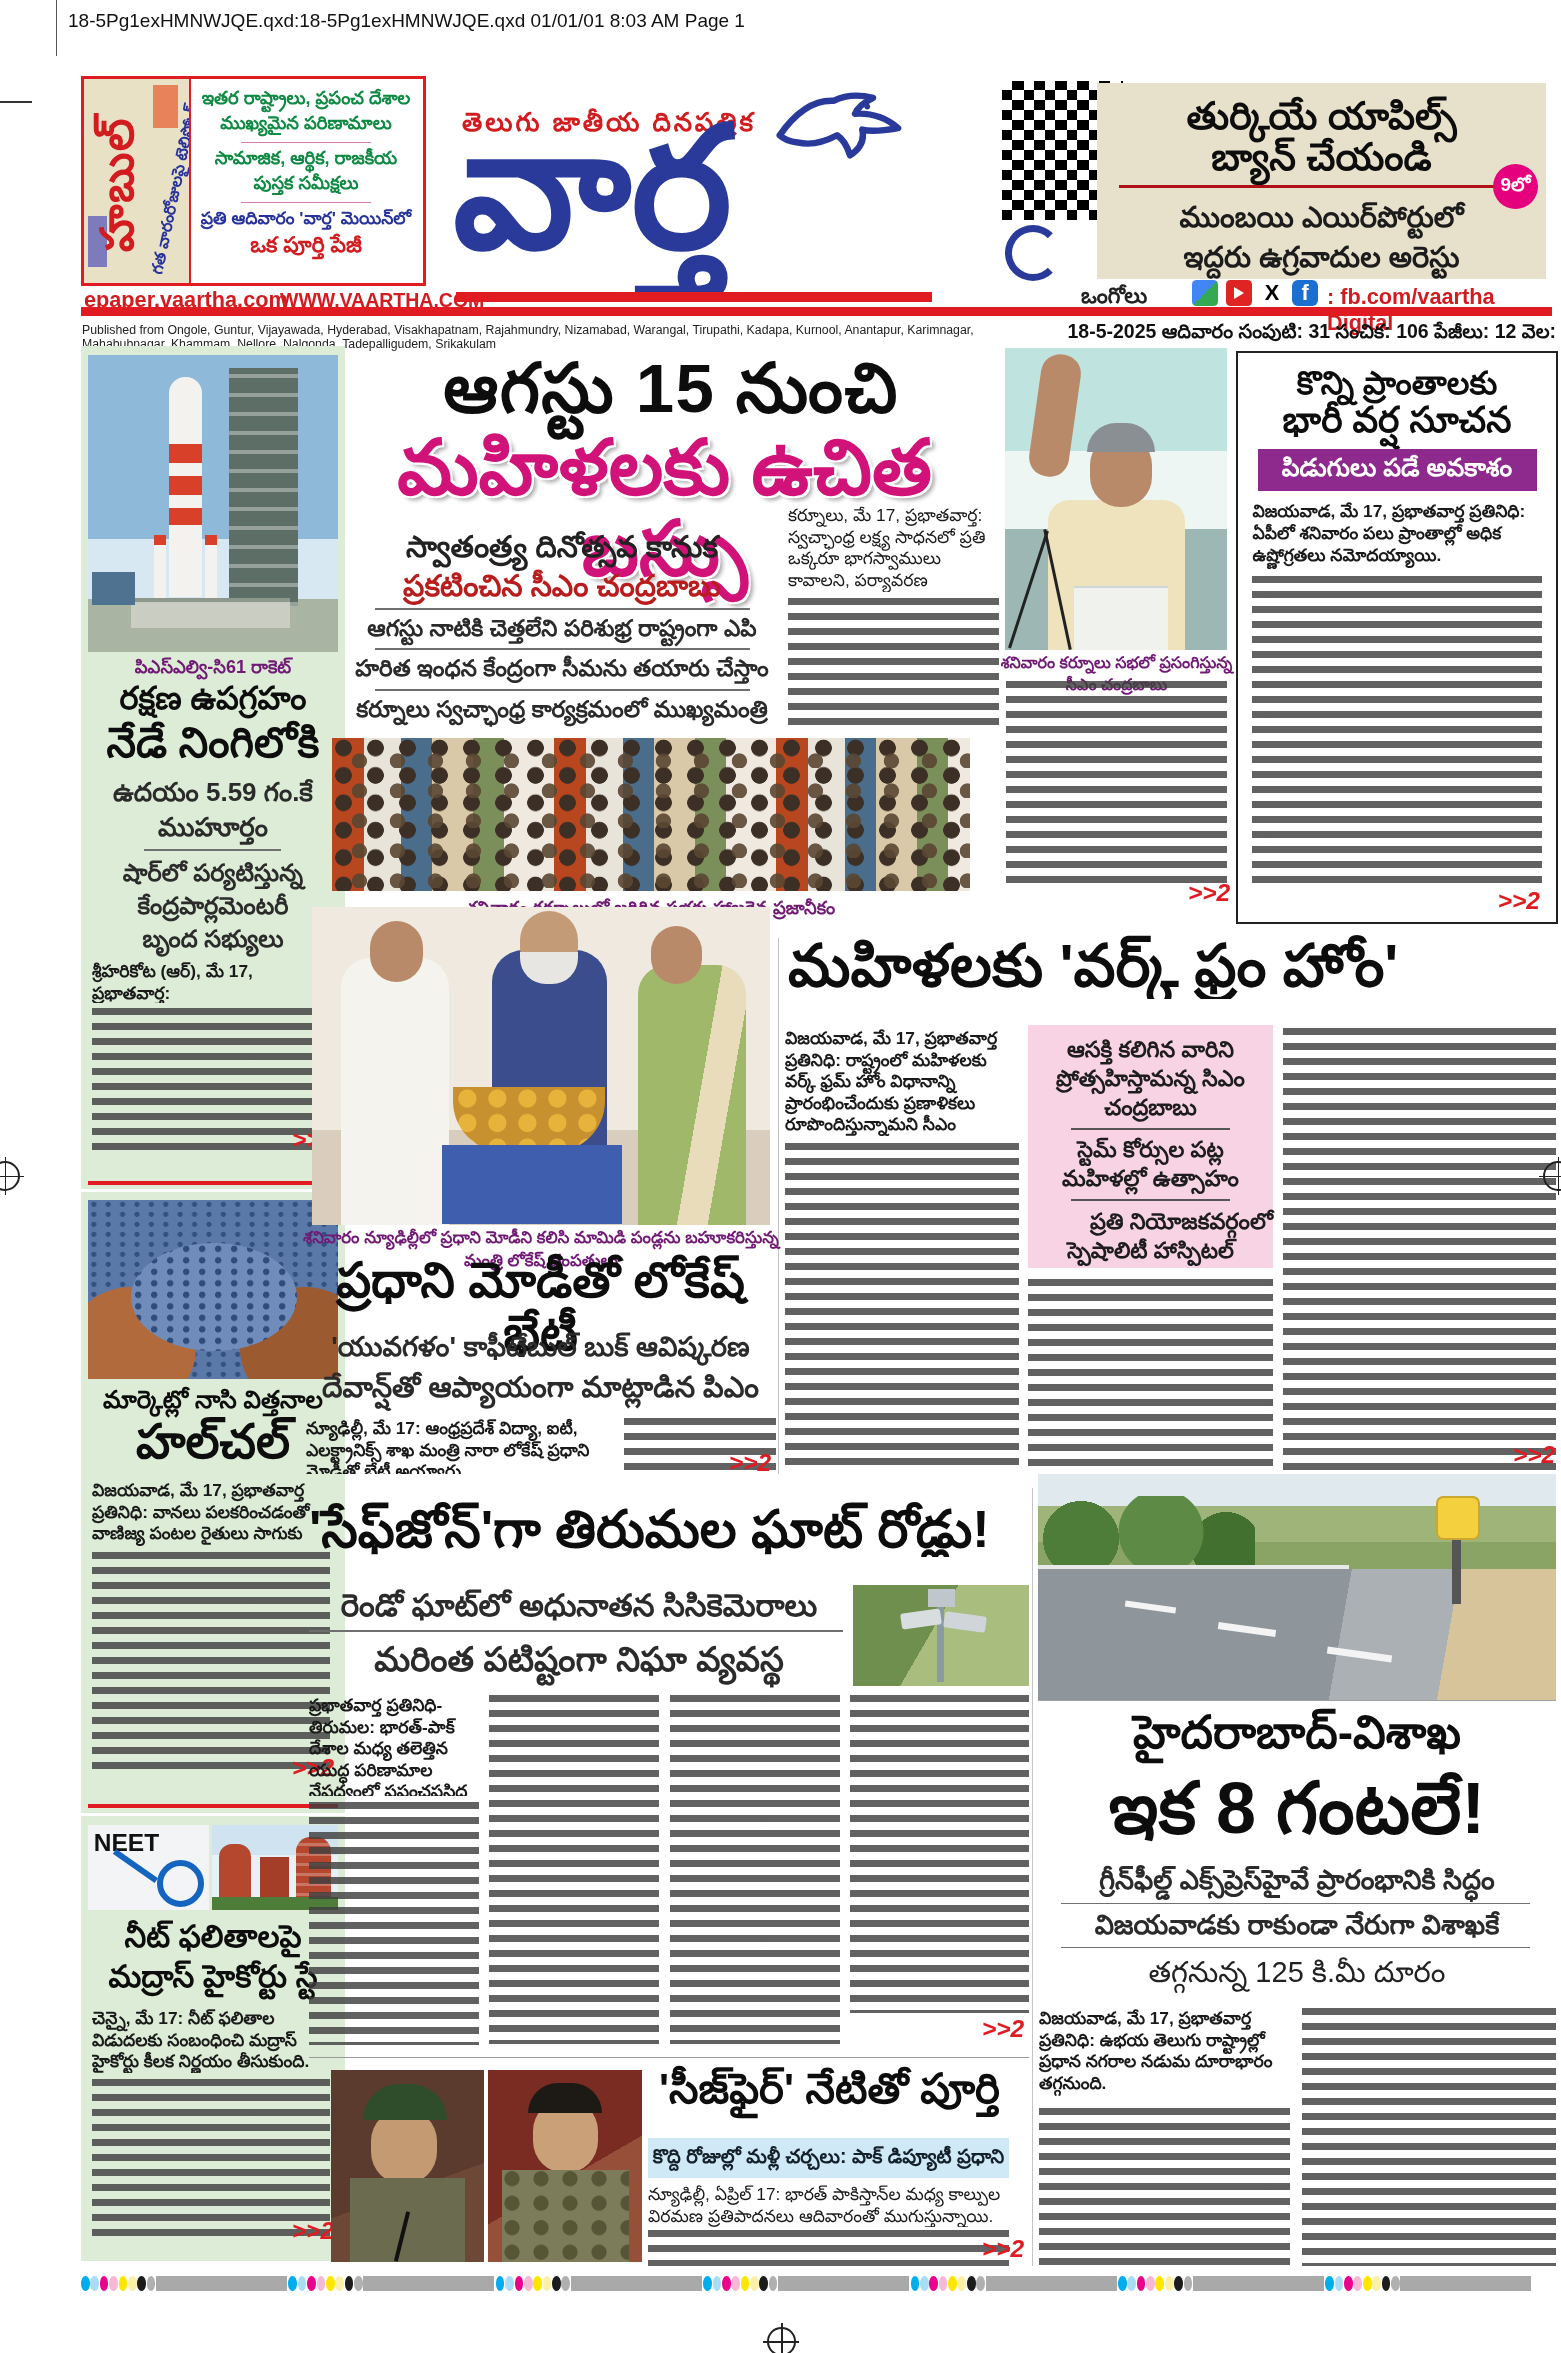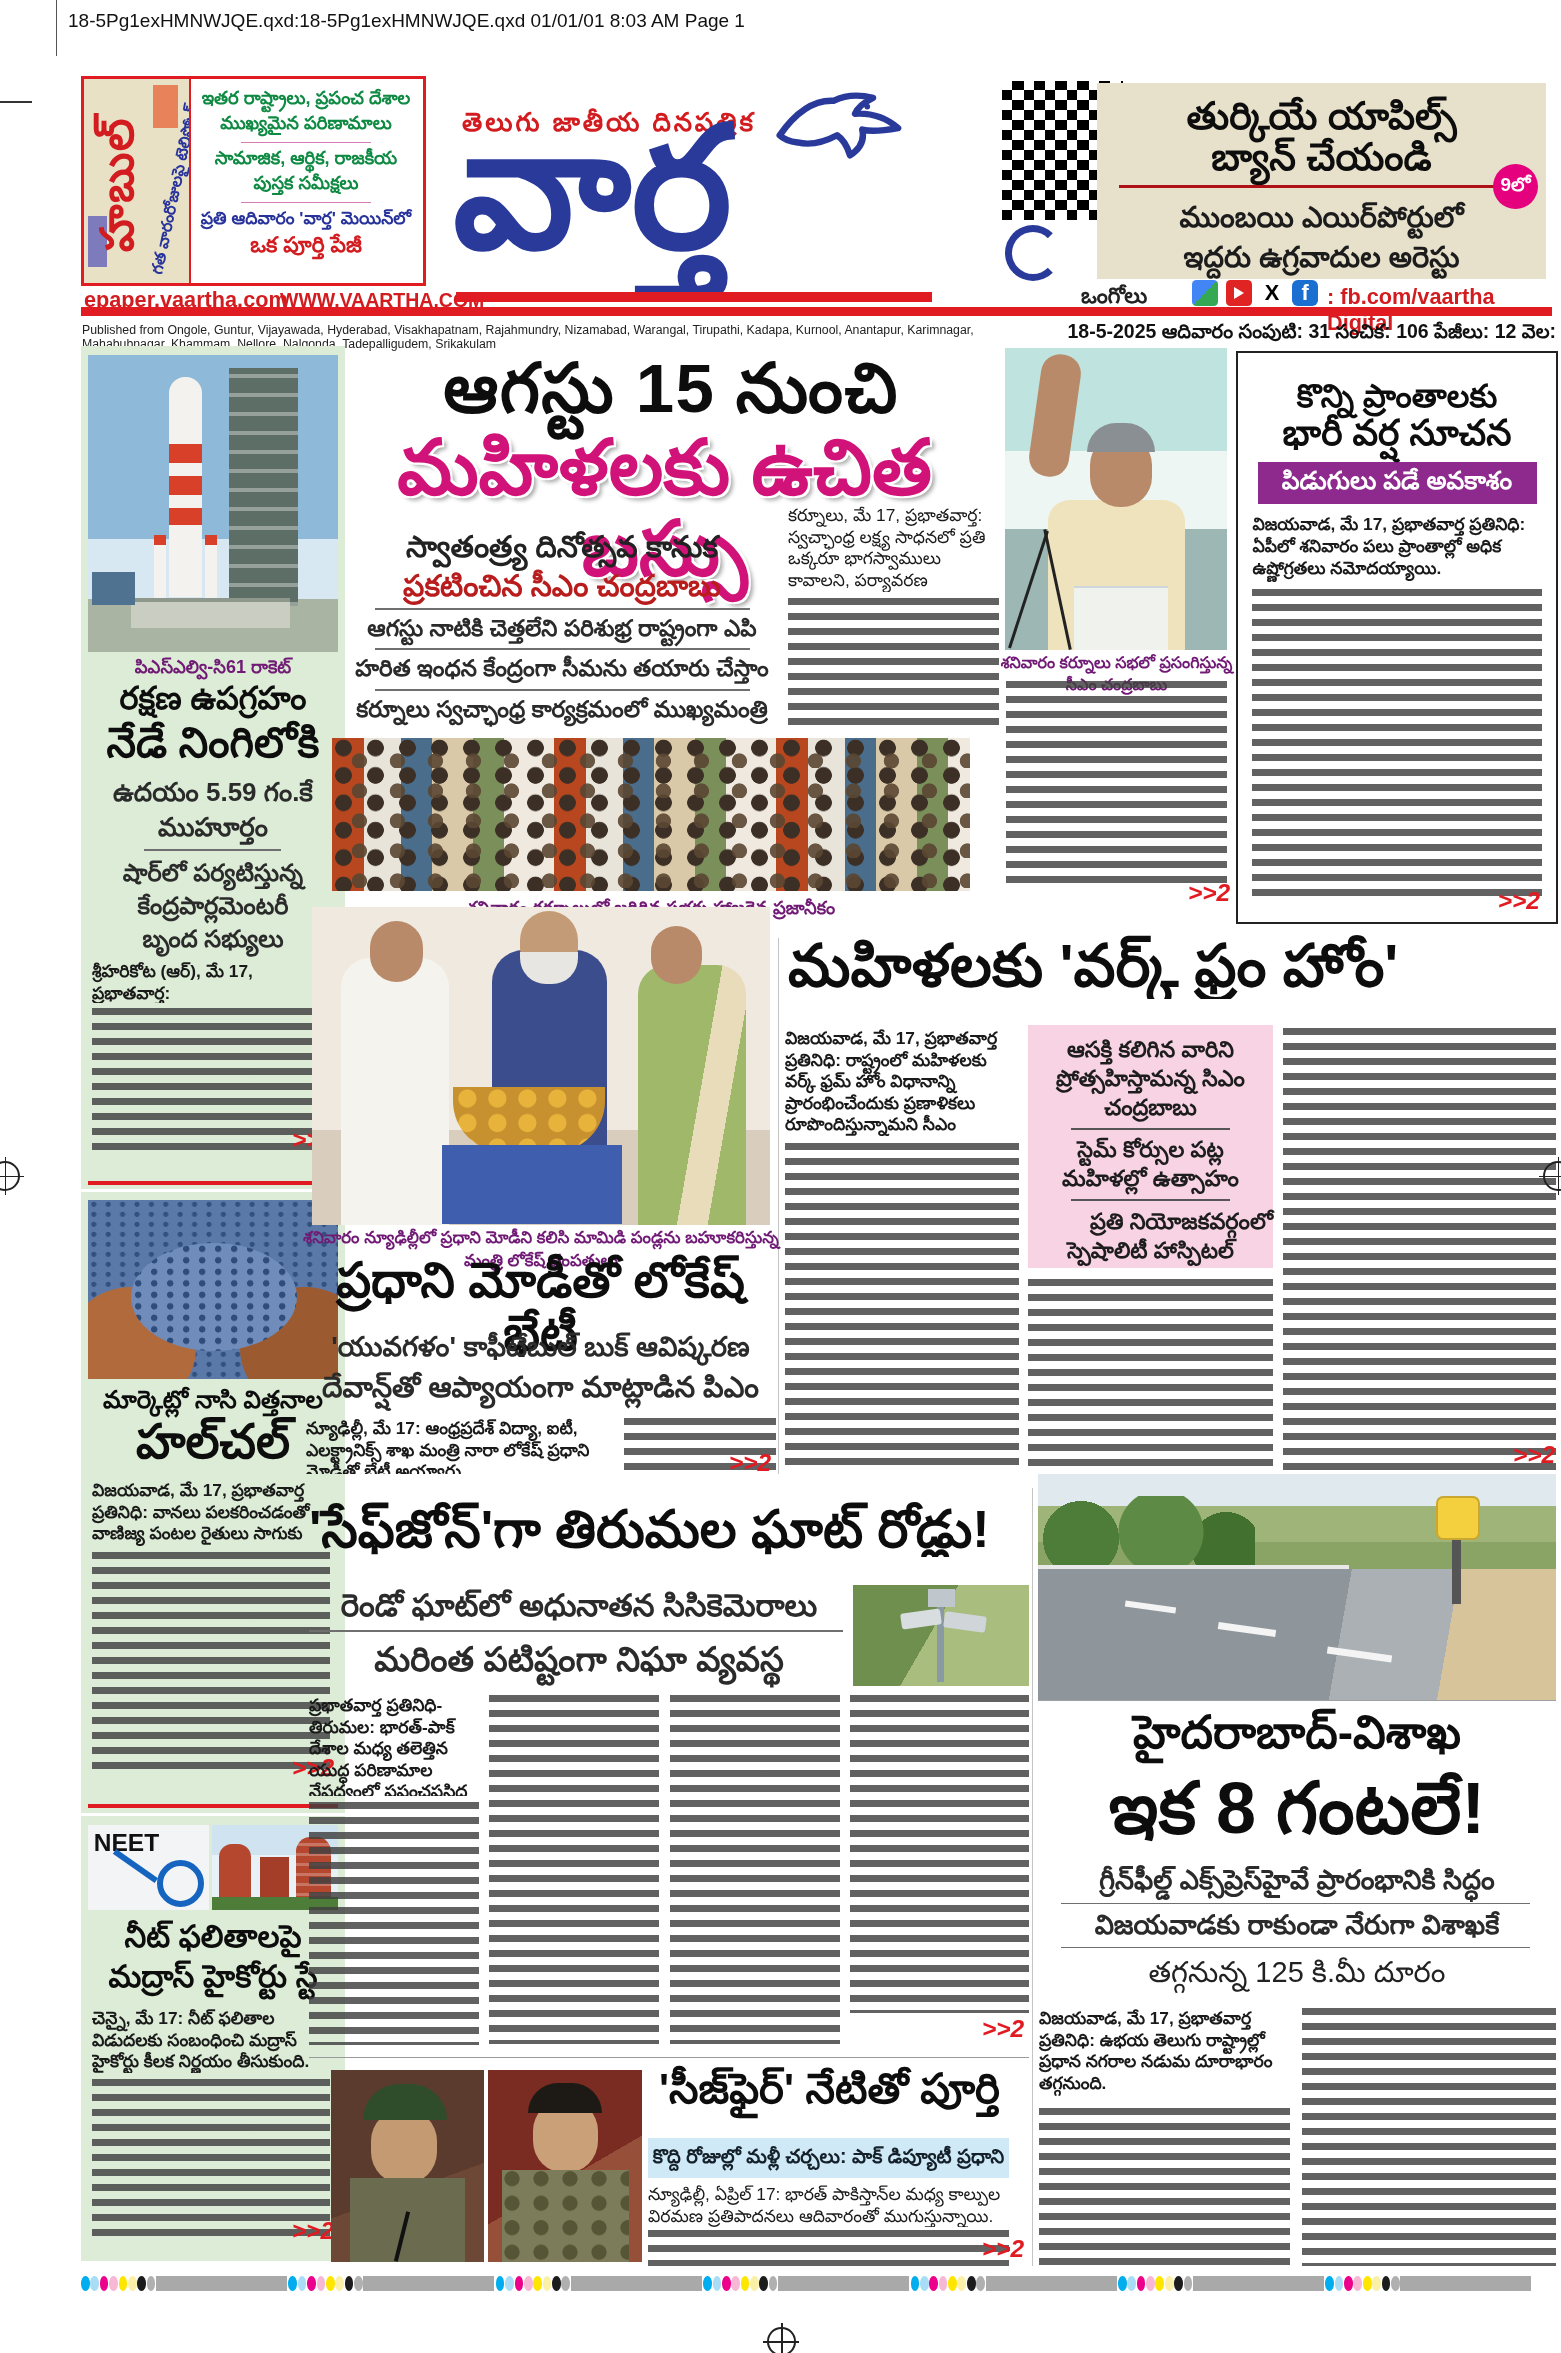--- a/index.html
+++ b/index.html
@@ -178,21 +178,21 @@
   <div class="abs jump" style="left:1188px;top:879px;">&gt;&gt;2</div>
 
   <div class="photo" style="left:332px;top:738px;width:638px;height:153px;background:
       repeating-linear-gradient(90deg,#b8471f 0 32px,#e8e4da 32px 69px,#4a6d8c 69px 100px,#d9c9a8 100px 141px,#7a8f5a 141px 172px,#efe9df 172px 222px);">
     <div class="abs" style="left:0;top:0;width:100%;height:100%;background-image:radial-gradient(circle at 11.5px 10px,#3c2f26 8px,transparent 8.7px);background-size:32px 27.4px;"></div>
     <div class="abs" style="left:0;top:0;width:100%;height:100%;background-image:radial-gradient(circle at 27.4px 23px,#5a4632 7.2px,transparent 8px);background-size:38px 30px;opacity:.9;"></div>
   </div>
   <div class="abs cap ctr" style="left:332px;top:898px;width:638px;font-size:18px;">శనివారం కర్నూలులో జరిగిన సభకు హాజరైన ప్రజానీకం</div>
 
   <div class="abs" style="left:1236px;top:351px;width:318px;height:569px;border:2.2px solid #222;background:#fff;">
-    <div class="hd ctr" style="margin-top:26px;font-size:32px;">కొన్ని ప్రాంతాలకు</div>
+    <div class="hd ctr" style="margin-top:13px;font-size:32px;">కొన్ని ప్రాంతాలకు</div>
     <div class="hd ctr" style="font-size:36px;">భారీ వర్ష సూచన</div>
     <div class="badge-purple" style="margin:10px auto 0;width:279px;height:42px;font-size:25px;">పిడుగులు పడే అవకాశం</div>
     <div class="lead" style="margin:10px 14.4px 0;height:69px;overflow:hidden;font-weight:bold;">విజయవాడ, మే 17, ప్రభాతవార్త ప్రతినిధి: ఏపీలో శనివారం పలు ప్రాంతాల్లో అధిక ఉష్ణోగ్రతలు నమోదయ్యాయి.</div>
     <div class="greek fine" style="margin:5.8px 14.4px 0;height:310px;"></div>
     <div class="jump" style="position:absolute;right:16px;bottom:7.2px;">&gt;&gt;2</div>
   </div>
 
   <div class="abs vline" style="left:778px;top:938px;height:536px;"></div>
   <div class="abs hd" style="left:788px;top:935px;width:772px;font-size:59px;white-space:nowrap;overflow:hidden;">మహిళలకు 'వర్క్ ఫ్రం హోం'</div>
   <div class="abs lead" style="left:785px;top:1028px;width:234px;height:108px;overflow:hidden;font-weight:bold;">విజయవాడ, మే 17, ప్రభాతవార్త ప్రతినిధి: రాష్ట్రంలో మహిళలకు వర్క్ ఫ్రమ్ హోం విధానాన్ని ప్రారంభించేందుకు ప్రణాళికలు రూపొందిస్తున్నామని సీఎం చంద్రబాబు పునరుద్ఘాటించారు.</div>

